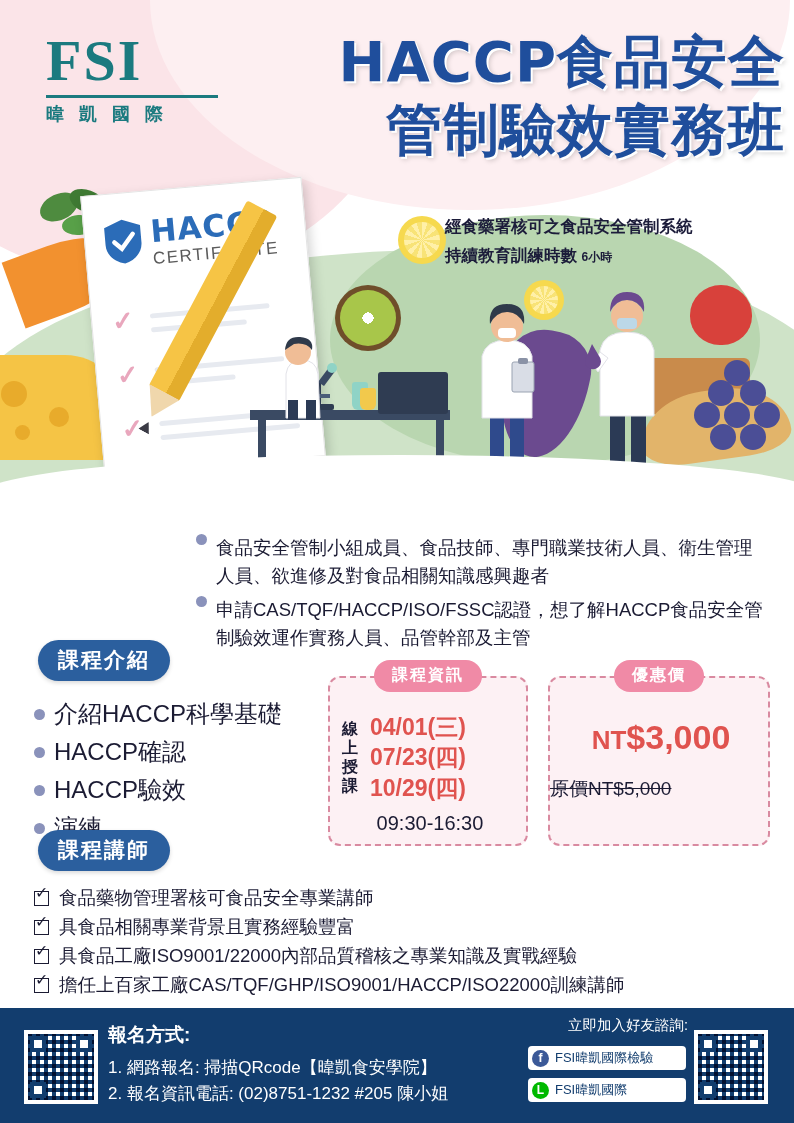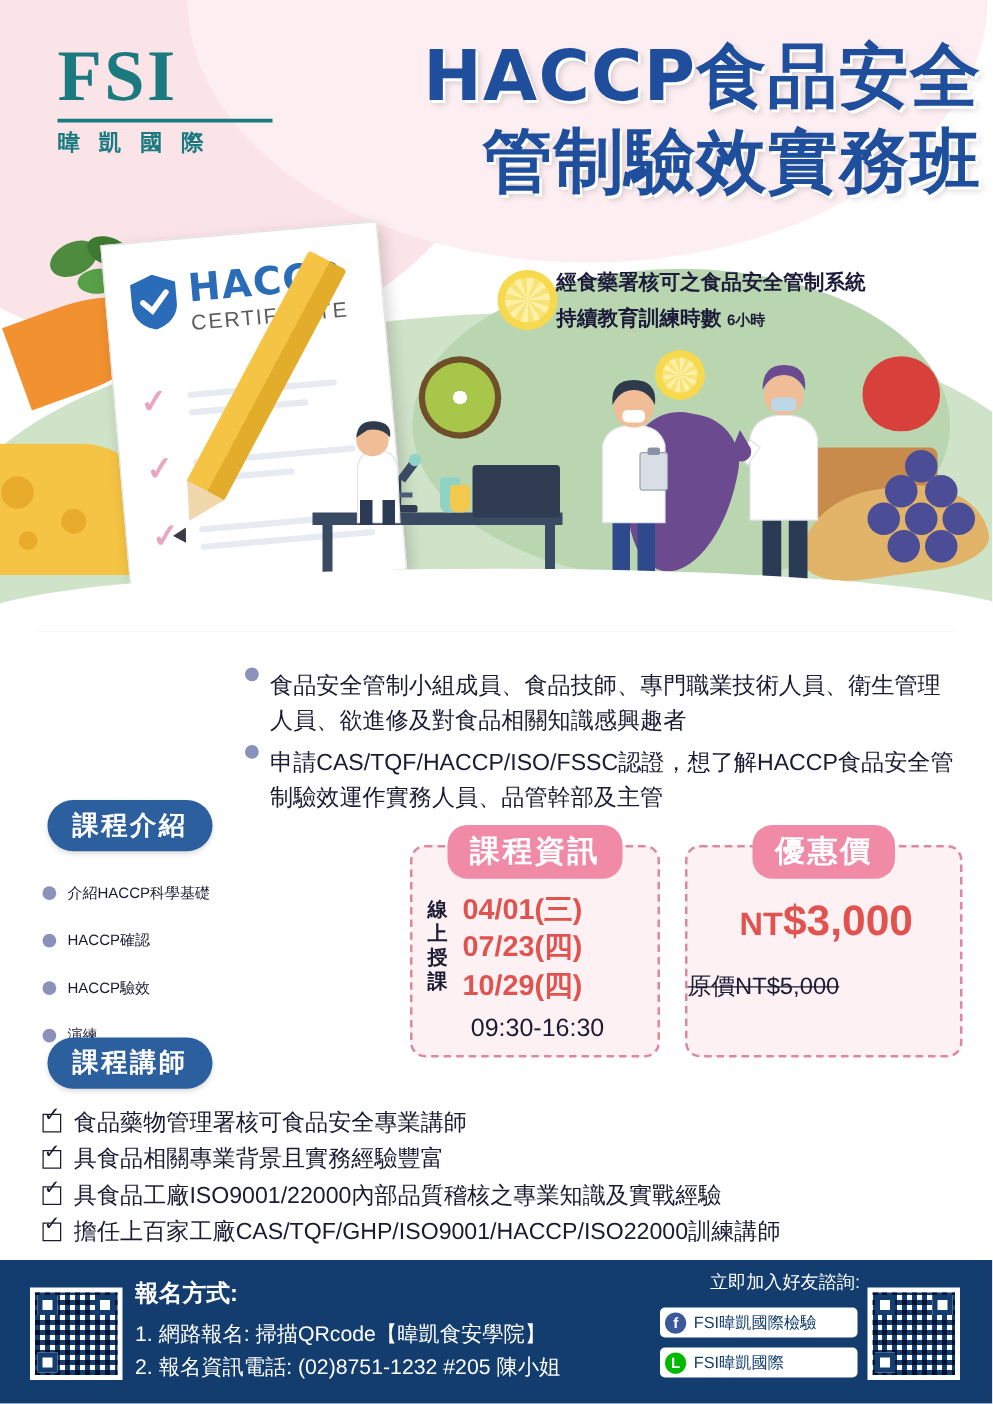--- a/index.html
+++ b/index.html
@@ -194,34 +194,34 @@
 
   .audience {
     position: absolute; left: 196px; top: 534px; width: 570px;
     font-size: 18.5px; color: #1b1b33; line-height: 1.52;
   }
   .audience .grp { display: flex; margin-bottom: 6px; }
   .audience .txt { flex: 1; }
 
   .intro-list {
     position: absolute; left: 34px; top: 695px; width: 300px;
-    font-size: 12px; color: #1b1b33; line-height: 1.0;
+    font-size: 24px; color: #1b1b33; line-height: 1.0;
   }
   .intro-list .il { display: flex; align-items: center; height: 38px; }
 
   
   .card {
     position: absolute; border: 2px dashed #d98aa0;
     border-radius: 12px; background: #fdf1f4;
   }
   .card-info { left: 328px; top: 676px; width: 200px; height: 170px; }
   .card-price { left: 548px; top: 676px; width: 222px; height: 170px; }
   .card-title {
     position: absolute; top: -18px; left: 50%; transform: translateX(-50%);
-    background: #f08aa6; color: #ffffff; font-size: 24px; font-weight: bold;
+    background: #f08aa6; color: #ffffff; font-size: 16px; font-weight: bold;
     padding: 5px 18px 6px; border-radius: 16px; white-space: nowrap;
     letter-spacing: 2px;
   }
   .online-label {
     position: absolute; left: 12px; top: 42px; width: 22px;
     font-size: 16px; color: #1b1b33; line-height: 1.18; font-weight: bold;
   }
   .dates {
     position: absolute; left: 40px; top: 34px; width: 150px;
     color: #e0534f; font-size: 23px; font-weight: bold; line-height: 1.32;

